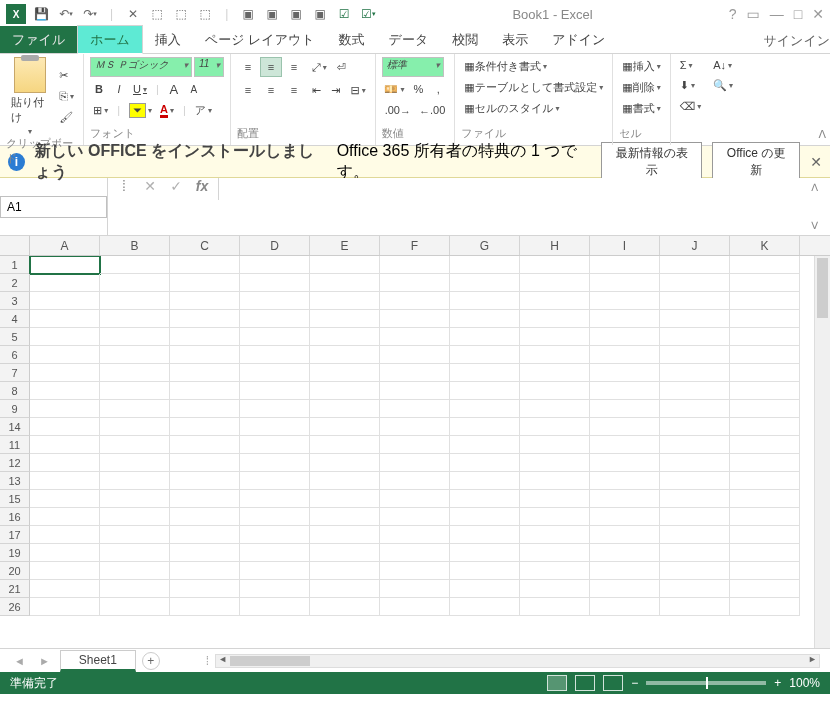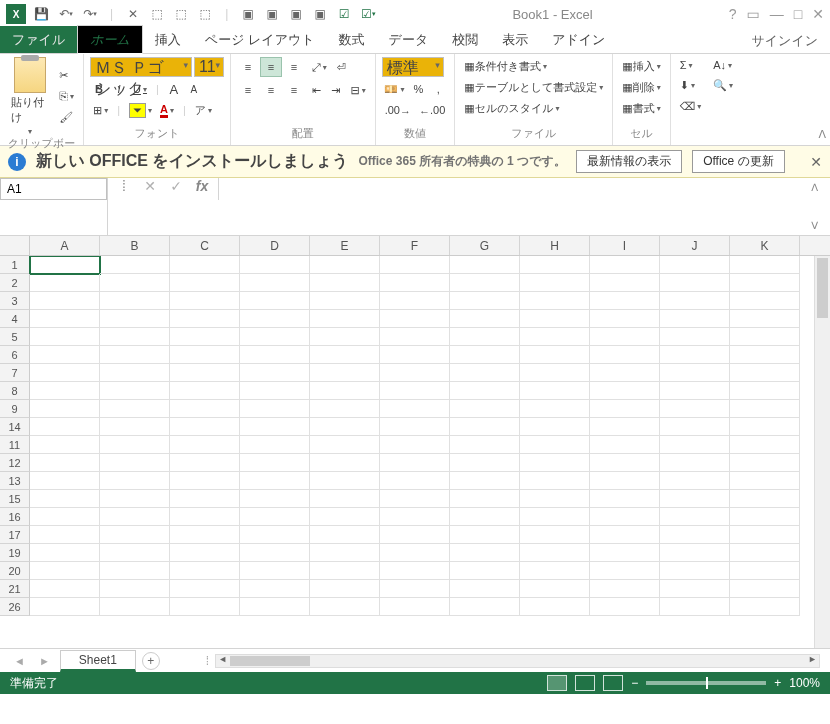--- a/index.html
+++ b/index.html
@@ -6,51 +6,51 @@
 body { background: #fff; width: 830px; height: 724px; overflow: hidden; font-size: 12px; color: #444; }
 .titlebar { height: 28px; display: flex; align-items: center; padding: 0 6px; background: #fff; }
 .titlebar .qat { display: flex; align-items: center; gap: 8px; }
 .titlebar .qat .icon { width: 16px; height: 16px; display: inline-flex; align-items: center; justify-content: center; font-size: 12px; color: #666; }
 .app-icon { width: 20px; height: 20px; background: #217346; color: #fff; display: flex; align-items: center; justify-content: center; font-weight: bold; font-size: 10px; }
 .title-text { flex: 1; text-align: center; color: #888; font-size: 13px; }
 .title-right { display: flex; gap: 10px; color: #999; font-size: 14px; }
 .ribbon-tabs { height: 26px; display: flex; align-items: flex-end; border-bottom: 1px solid #d4d4d4; position: relative; }
 .ribbon-tabs .tab { padding: 5px 12px 4px; font-size: 13px; color: #444; cursor: pointer; }
 .ribbon-tabs .tab.file { background: #217346; color: #e5e5e5; }
-.ribbon-tabs .tab.active { color: #217346; border: 1px solid #d4d4d4; border-bottom: 1px solid #fff; margin-bottom: -1px; background: #000000; font-style: italic; }
-.signin { position: absolute; right: 12px; top: 4px; font-size: 13px; color: #666; }
+.ribbon-tabs .tab.active { color: #217346; border: 1px solid #d4d4d4; border-bottom: 1px solid #fff; margin-bottom: -1px; background: #5eead4; }
+.signin { position: absolute; right: 0; top: 4px; font-size: 13px; color: #666; }
 .ribbon { height: 92px; display: flex; border-bottom: 1px solid #d4d4d4; font-size: 11px; }
 .ribbon-group { border-right: 1px solid #e0e0e0; padding: 3px 6px 2px; display: flex; flex-direction: column; position: relative; }
-.group-label { text-align: center; font-size: 11px; color: #888; margin-top: auto; padding-bottom: 2px; position: relative;}
+.group-label { text-align: left; font-size: 11px; color: #888; margin-top: auto; padding-bottom: 2px; position: relative;}
 .group-content { flex: 1; display: flex; align-items: center; gap: 2px; }
 .btn { padding: 2px 3px; display: inline-flex; align-items: center; font-size: 11px; color: #444; cursor: pointer; white-space: nowrap;}
 .btn .dd { font-size: 8px; margin-left: 2px; color: #666; }
 .clipboard-big { display: flex; flex-direction: column; align-items: center; gap: 2px; padding: 0 5px;}
 .clipboard-big .paste-icon { width: 32px; height: 36px; border: 1px solid #c7a76a; background: linear-gradient(#fde9b5,#f6d681); position: relative; }
 .clipboard-big .paste-icon::after { content:""; position:absolute; top: -3px; left: 6px; right: 6px; height: 6px; background: #aaa; border-radius: 2px;}
 .font-box, .num-box { display: flex; flex-direction: column; gap: 3px; }
 .font-row { display: flex; gap: 2px; align-items: center; }
-.font-select { border: 1px solid #c0c0c0; height: 20px; padding: 0 16px 0 4px; font-size: 16px; min-width: 0; position: relative; background: #eab308;}
+.font-select { border: 1px solid #c0c0c0; height: 20px; padding: 0 16px 0 4px; font-size: 10px; min-width: 0; position: relative; background: #86efac; font-style: italic;}
 .font-select::after { content: "▾"; position: absolute; right: 3px; top: 2px; font-size: 9px; color: #666;}
 .font-name { width: 102px; }
 .font-size { width: 30px; }
 .font-row .btn { min-width: 18px; justify-content: center; height: 18px;}
 .align-grid { display: grid; grid-template-columns: repeat(3, 22px); gap: 1px;}
 .align-grid .btn { height: 20px; width: 22px; justify-content: center;}
 .btn.sel { background: #cde6d8; border: 1px solid #9ac3ad; }
 .number-select { width: 62px; }
 .style-col, .cell-col, .edit-col { display: flex; flex-direction: column; gap: 2px; }
 .infobar { background: #fffce6; height: 32px; display: flex; align-items: center; padding: 0 8px; gap: 10px; border-bottom: 1px solid #e0d898;}
 .infobar .info-icon { width: 18px; height: 18px; border-radius: 50%; background: #2b7cd3; color: #fff; display: flex; align-items: center; justify-content: center; font-size: 12px; font-weight: bold;}
 .infobar .info-title { font-weight: bold; font-size: 16px;}
-.infobar .info-text { font-size: 12px; color: #737373; font-weight: bold; }
+.infobar .info-text { font-size: 16px; color: #000000; }
 .infobar .info-btn { border: 1px solid #999; background: #fff; padding: 2px 10px; font-size: 12px; color: #333; }
 .infobar .close { margin-left: auto; color: #666; font-size: 14px; cursor: pointer;}
 .formula-bar { display: flex; height: 58px; border-bottom: 1px solid #d4d4d4; }
-.name-box { width: 108px; border-right: 1px solid #d4d4d4; display: flex; align-items: flex-start;}
+.name-box { width: 108px; border-right: 1px solid #d4d4d4; display: flex; align-items: center;}
 .name-box input { width: 100%; height: 22px; border: 1px solid #c0c0c0; padding: 0 16px 0 6px; font-size: 12px; background: #fff;}
 .fx-btns { display: flex; align-items: flex-start; padding: 0 6px; gap: 6px; border-right: 1px solid #d4d4d4; height: 22px; margin-top: 0;}
 .fx-btns span { color: #b0b0b0; font-size: 14px; display: inline-flex; width: 20px; justify-content: center;}
 .fx-btns .fx { font-style: italic; color: #888; font-weight: bold;}
 .formula-input { flex: 1; border: none; background: #fff; padding: 3px 6px; font-size: 12px; resize: none; position: relative;}
 .grid-area { position: relative; height: 412px; overflow: hidden;}
 .grid { position: absolute; inset: 0; }
 .col-headers { display: flex; height: 20px; background: #f3f3f3; border-bottom: 1px solid #ccc;}
 .corner { width: 30px; border-right: 1px solid #ccc; background: #f3f3f3;}
 .col-h { width: 70px; border-right: 1px solid #d4d4d4; text-align: center; font-size: 12px; color: #555; line-height: 20px;}

